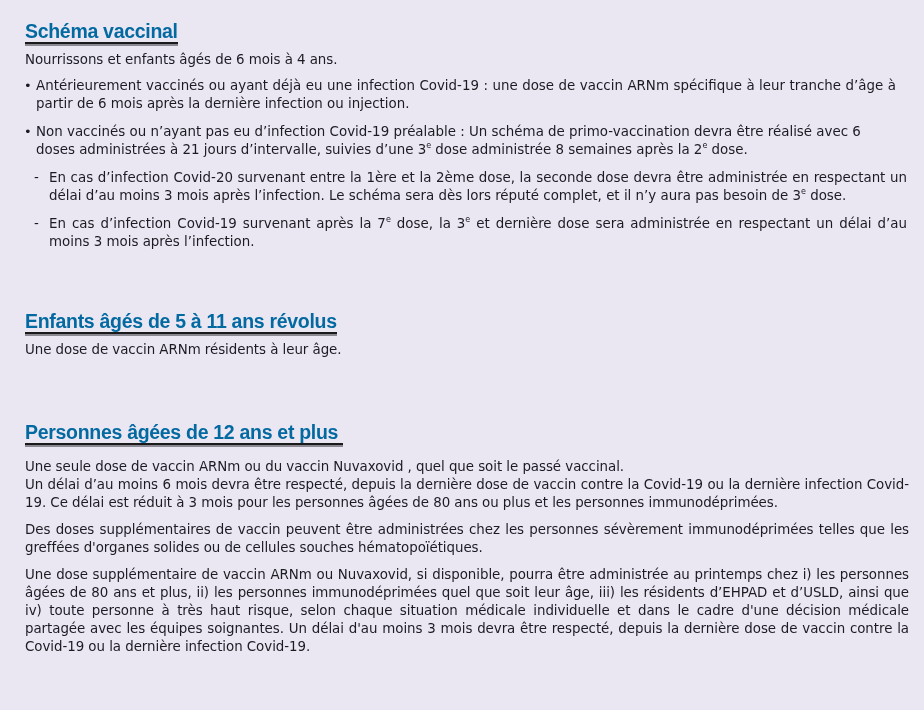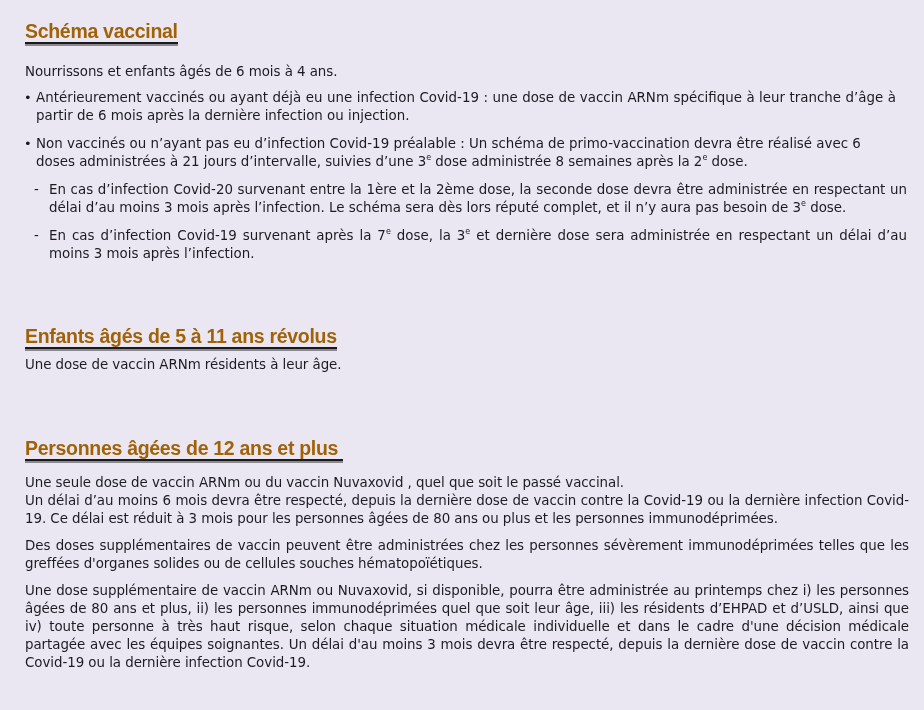--- a/index.html
+++ b/index.html
@@ -21,21 +21,21 @@
       top: 0;
       width: 886px;
     }
     .section { position: absolute; left: 0; width: 886px; }
     .heading {
       display: inline-block;
       font-family: "Liberation Sans", sans-serif;
       font-weight: bold;
       font-size: 19.5px;
       letter-spacing: -0.3px;
-      color: #a16207;
+      color: #0369a1;
       line-height: 22px;
       border-bottom: 2px solid #1a1a1a;
       box-shadow: 0 2px 0 #8a8890;
       padding-bottom: 0px;
     }
     .p {
       font-size: 13.4px;
       line-height: 18px;
       margin: 0;
       letter-spacing: -0.05px;
@@ -68,21 +68,21 @@
     sup { font-size: 8px; line-height: 0; position: relative; top: -1px; vertical-align: super; }
     .just { text-align: justify; }
   </style>
 </head>
 <body>
 
 <div class="page">
 
   <div class="section" style="top:20px;">
     <div class="heading">Schéma vaccinal</div>
-    <p class="p" style="margin-top:19px;">Nourrissons et enfants âgés de 6 mois à 4 ans.</p>
+    <p class="p" style="margin-top:7px;">Nourrissons et enfants âgés de 6 mois à 4 ans.</p>
 
     <div class="bullet just" style="margin-top:8px; width:860px;">
       <span class="mark">•</span>
       <span>Antérieurement vaccinés ou ayant déjà eu une infection Covid-19 : une dose de vaccin ARNm spécifique à leur tranche d’âge à partir de 6 mois après la dernière infection ou injection.</span>
     </div>
 
     <div class="bullet" style="margin-top:10px; width:860px;">
       <span class="mark">•</span>
       <span>Non vaccinés ou n’ayant pas eu d’infection Covid-19 préalable : Un schéma de primo-vaccination devra être réalisé avec 6 doses administrées à 21 jours d’intervalle, suivies d’une 3</span><sup>e</sup><span> dose administrée 8 semaines après la 2</span><sup>e</sup><span> dose.</span>
     </div>
@@ -91,26 +91,26 @@
       <span class="mark">-</span>
       <span>En cas d’infection Covid-20 survenant entre la 1ère et la 2ème dose, la seconde dose devra être administrée en respectant un délai d’au moins 3 mois après l’infection. Le schéma sera dès lors réputé complet, et il n’y aura pas besoin de 3</span><sup>e</sup><span> dose.</span>
     </div>
 
     <div class="dash just" style="margin-top:10px; width:858px;">
       <span class="mark">-</span>
       <span>En cas d’infection Covid-19 survenant après la 7</span><sup>e</sup><span> dose, la 3</span><sup>e</sup><span> et dernière dose sera administrée en respectant un délai d’au moins 3 mois après l’infection.</span>
     </div>
   </div>
 
-  <div class="section" style="top:325px;">
+  <div class="section" style="top:310px;">
     <div class="heading">Enfants âgés de 5 à 11 ans révolus</div>
     <p class="p" style="margin-top:7px;">Une dose de vaccin ARNm résidents à leur âge.</p>
   </div>
 
   <div class="section" style="top:421px;">
-    <div class="heading" style="white-space:pre;margin-top:16px;">Personnes âgées de 12 ans et plus </div>
+    <div class="heading" style="white-space:pre;">Personnes âgées de 12 ans et plus </div>
     <p class="p" style="margin-top:13px;">Une seule dose de vaccin ARNm ou du vaccin Nuvaxovid , quel que soit le passé vaccinal.</p>
     <p class="p just" style="width:884px;">Un délai d’au moins 6 mois devra être respecté, depuis la dernière dose de vaccin contre la Covid-19 ou la dernière infection Covid-19. Ce délai est réduit à 3 mois pour les personnes âgées de 80 ans ou plus et les personnes immunodéprimées.</p>
     <p class="p just" style="margin-top:9px; width:884px;">Des doses supplémentaires de vaccin peuvent être administrées chez les personnes sévèrement immunodéprimées telles que les greffées d'organes solides ou de cellules souches hématopoïétiques.</p>
     <p class="p just" style="margin-top:9px; width:884px;">Une dose supplémentaire de vaccin ARNm ou Nuvaxovid, si disponible, pourra être administrée au printemps chez i) les personnes âgées de 80 ans et plus, ii) les personnes immunodéprimées quel que soit leur âge, iii) les résidents d’EHPAD et d’USLD, ainsi que iv) toute personne à très haut risque, selon chaque situation médicale individuelle et dans le cadre d'une décision médicale partagée avec les équipes soignantes. Un délai d'au moins 3 mois devra être respecté, depuis la dernière dose de vaccin contre la Covid-19 ou la dernière infection Covid-19.</p>
   </div>
 
 </div>
 
 </body></html>

